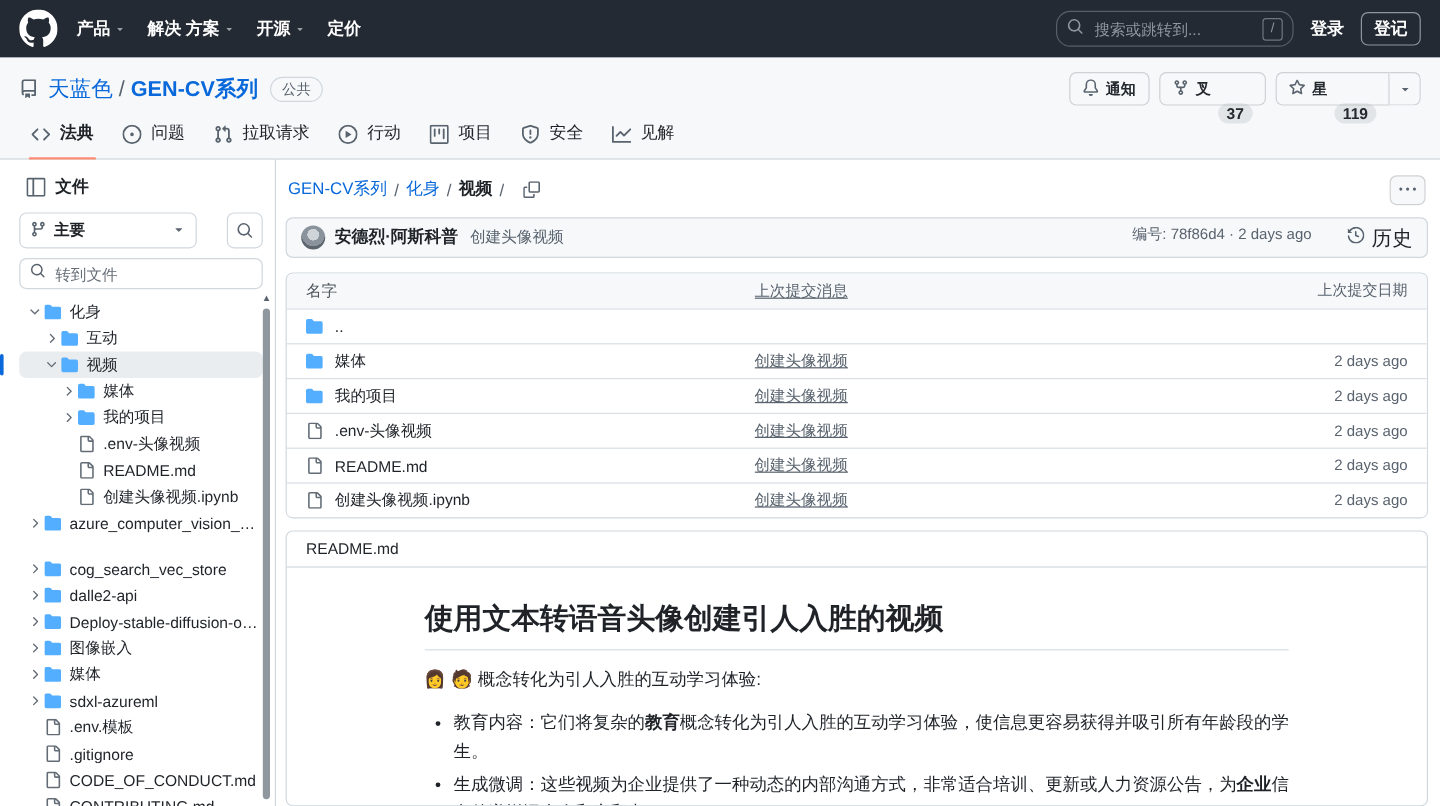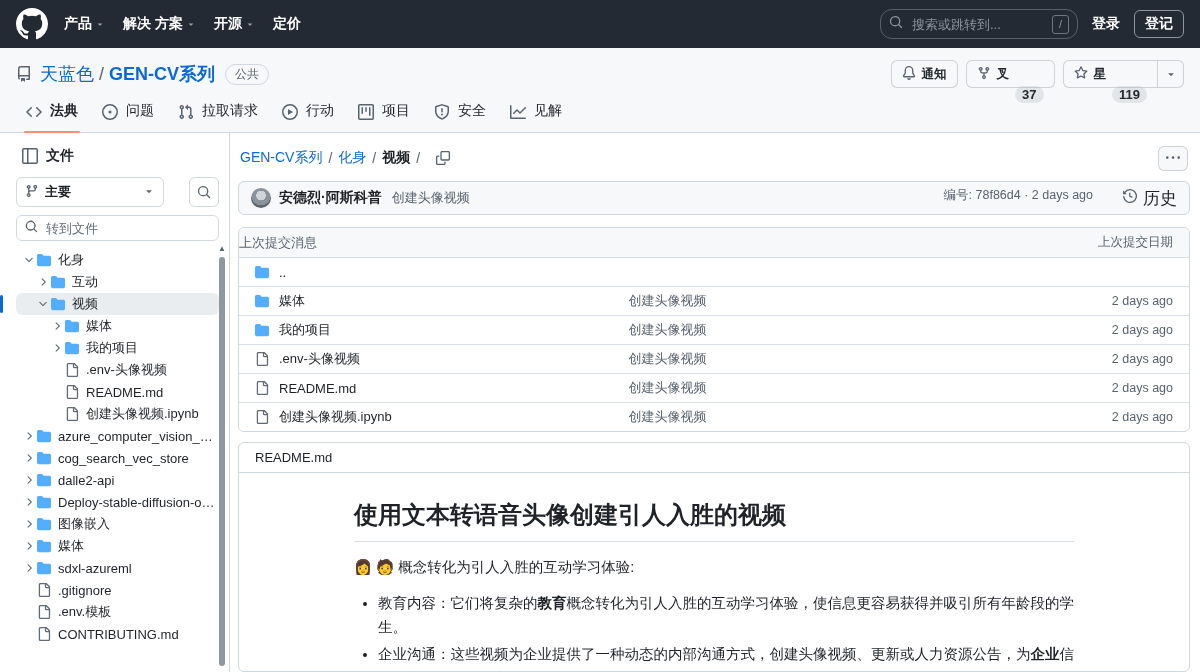--- a/index.html
+++ b/index.html
@@ -91,21 +91,21 @@
   .history{display:flex;align-items:center;gap:6px;font-size:17px;color:var(--text);cursor:pointer;}
   .history svg{color:var(--muted);}
 
   .file-table{border:1px solid var(--border);border-radius:6px;overflow:hidden;margin-bottom:10px;flex:none;}
   .tr{display:flex;align-items:center;height:29px;border-top:1px solid #d8dee4;background:#fff;}
   .tr.head{border-top:none;background:var(--canvas_subtle);color:#4b535b;font-size:12.5px;}
   .c-name{width:41%;padding-left:16px;display:flex;align-items:center;gap:10px;min-width:0;font-size:13px;}
   .c-name svg.i-folder{color:var(--folder_icon);flex:none;}
   .c-name svg.i-file{color:#636c76;flex:none;}
   .c-name .nm{white-space:nowrap;overflow:hidden;text-overflow:ellipsis;cursor:pointer;}
-  .c-msg{flex:1;min-width:0;color:var(--muted);font-size:13px;white-space:nowrap;overflow:hidden;text-overflow:ellipsis;cursor:pointer;}
+  .c-msg{flex:1;min-width:0;color:var(--muted);font-size:13px;white-space:nowrap;overflow:hidden;text-overflow:ellipsis;cursor:pointer;text-decoration:underline;}
   .c-date{width:150px;text-align:right;padding-right:16px;color:var(--muted);font-size:12.5px;flex:none;}
 
   .readme{border:1px solid var(--border);border-radius:6px;flex:1;min-height:0;display:flex;flex-direction:column;overflow:hidden;}
   .readme-head{height:30px;flex:none;border-bottom:1px solid var(--border);display:flex;align-items:center;padding:0 16px;font-size:13px;}
   .readme-body{flex:1;min-height:0;overflow:hidden;padding:18px 32px 0;}
   .markdown{max-width:720px;margin:0 auto;}
   .markdown h1{font-size:24px;font-weight:700;margin:8px 0 14px;padding-bottom:10px;border-bottom:1px solid #d8dee4;}
   .markdown p{font-size:14.5px;line-height:1.6;margin:0 0 13px;}
   .markdown ul{margin:0 0 13px;padding-left:24px;}
   .markdown li{font-size:14.5px;line-height:1.62;margin:4px 0;}
@@ -357,21 +357,21 @@
             <span class="tree-caret">
               <svg viewBox="0 0 16 16" width="12" height="12">
                 <path d="M6.22 3.22a.75.75 0 0 1 1.06 0l4.25 4.25a.75.75 0 0 1 0 1.06l-4.25 4.25a.751.751 0 0 1-1.042-.018.751.751 0 0 1-.018-1.042L9.94 8 6.22 4.28a.75.75 0 0 1 0-1.06Z" fill="currentColor"></path>
               </svg>
             </span>
             <svg viewBox="0 0 16 16" width="14" height="14" class="i-folder">
               <path d="M1.75 1A1.75 1.75 0 0 0 0 2.75v10.5C0 14.216.784 15 1.75 15h12.5A1.75 1.75 0 0 0 16 13.25v-8.5A1.75 1.75 0 0 0 14.25 3H7.5a.25.25 0 0 1-.2-.1l-.9-1.2C6.07 1.26 5.55 1 5 1Z" fill="currentColor"></path>
             </svg>
             <span class="tree-name">azure_computer_vision_workshop</span>
           </div>
-          <div class="tree-row" style="padding-left: 4px;">
+          <div class="tree-row" style="padding-left: 4px; margin-top: 16px;">
             <span class="tree-caret">
               <svg viewBox="0 0 16 16" width="12" height="12">
                 <path d="M6.22 3.22a.75.75 0 0 1 1.06 0l4.25 4.25a.75.75 0 0 1 0 1.06l-4.25 4.25a.751.751 0 0 1-1.042-.018.751.751 0 0 1-.018-1.042L9.94 8 6.22 4.28a.75.75 0 0 1 0-1.06Z" fill="currentColor"></path>
               </svg>
             </span>
             <svg viewBox="0 0 16 16" width="14" height="14" class="i-folder">
               <path d="M1.75 1A1.75 1.75 0 0 0 0 2.75v10.5C0 14.216.784 15 1.75 15h12.5A1.75 1.75 0 0 0 16 13.25v-8.5A1.75 1.75 0 0 0 14.25 3H7.5a.25.25 0 0 1-.2-.1l-.9-1.2C6.07 1.26 5.55 1 5 1Z" fill="currentColor"></path>
             </svg>
             <span class="tree-name">cog_search_vec_store</span>
           </div>
@@ -428,28 +428,35 @@
             <svg viewBox="0 0 16 16" width="14" height="14" class="i-folder">
               <path d="M1.75 1A1.75 1.75 0 0 0 0 2.75v10.5C0 14.216.784 15 1.75 15h12.5A1.75 1.75 0 0 0 16 13.25v-8.5A1.75 1.75 0 0 0 14.25 3H7.5a.25.25 0 0 1-.2-.1l-.9-1.2C6.07 1.26 5.55 1 5 1Z" fill="currentColor"></path>
             </svg>
             <span class="tree-name">sdxl-azureml</span>
           </div>
           <div class="tree-row" style="padding-left: 4px;">
             <span class="tree-caret"></span>
             <svg viewBox="0 0 16 16" width="14" height="14" class="i-file">
               <path d="M2 1.75C2 .784 2.784 0 3.75 0h6.586c.464 0 .909.184 1.237.513l2.914 2.914c.329.328.513.773.513 1.237v9.586A1.75 1.75 0 0 1 13.25 16h-9.5A1.75 1.75 0 0 1 2 14.25Zm1.75-.25a.25.25 0 0 0-.25.25v12.5c0 .138.112.25.25.25h9.5a.25.25 0 0 0 .25-.25V6h-2.75A1.75 1.75 0 0 1 9 4.25V1.5Zm6.75.062V4.25c0 .138.112.25.25.25h2.688l-.011-.013-2.914-2.914Z" fill="currentColor"></path>
             </svg>
+            <span class="tree-name">.env.模板</span>
+          </div>
+          <div class="tree-row" style="padding-left: 4px;">
+            <span class="tree-caret"></span>
+            <svg viewBox="0 0 16 16" width="14" height="14" class="i-file">
+              <path d="M2 1.75C2 .784 2.784 0 3.75 0h6.586c.464 0 .909.184 1.237.513l2.914 2.914c.329.328.513.773.513 1.237v9.586A1.75 1.75 0 0 1 13.25 16h-9.5A1.75 1.75 0 0 1 2 14.25Zm1.75-.25a.25.25 0 0 0-.25.25v12.5c0 .138.112.25.25.25h9.5a.25.25 0 0 0 .25-.25V6h-2.75A1.75 1.75 0 0 1 9 4.25V1.5Zm6.75.062V4.25c0 .138.112.25.25.25h2.688l-.011-.013-2.914-2.914Z" fill="currentColor"></path>
+            </svg>
             <span class="tree-name">.gitignore</span>
           </div>
           <div class="tree-row" style="padding-left: 4px;">
             <span class="tree-caret"></span>
             <svg viewBox="0 0 16 16" width="14" height="14" class="i-file">
               <path d="M2 1.75C2 .784 2.784 0 3.75 0h6.586c.464 0 .909.184 1.237.513l2.914 2.914c.329.328.513.773.513 1.237v9.586A1.75 1.75 0 0 1 13.25 16h-9.5A1.75 1.75 0 0 1 2 14.25Zm1.75-.25a.25.25 0 0 0-.25.25v12.5c0 .138.112.25.25.25h9.5a.25.25 0 0 0 .25-.25V6h-2.75A1.75 1.75 0 0 1 9 4.25V1.5Zm6.75.062V4.25c0 .138.112.25.25.25h2.688l-.011-.013-2.914-2.914Z" fill="currentColor"></path>
             </svg>
-            <span class="tree-name">.env.模板</span>
+            <span class="tree-name">CODE_OF_CONDUCT.md</span>
           </div>
           <div class="tree-row" style="padding-left: 4px;">
             <span class="tree-caret"></span>
             <svg viewBox="0 0 16 16" width="14" height="14" class="i-file">
               <path d="M2 1.75C2 .784 2.784 0 3.75 0h6.586c.464 0 .909.184 1.237.513l2.914 2.914c.329.328.513.773.513 1.237v9.586A1.75 1.75 0 0 1 13.25 16h-9.5A1.75 1.75 0 0 1 2 14.25Zm1.75-.25a.25.25 0 0 0-.25.25v12.5c0 .138.112.25.25.25h9.5a.25.25 0 0 0 .25-.25V6h-2.75A1.75 1.75 0 0 1 9 4.25V1.5Zm6.75.062V4.25c0 .138.112.25.25.25h2.688l-.011-.013-2.914-2.914Z" fill="currentColor"></path>
             </svg>
             <span class="tree-name">CONTRIBUTING.md</span>
           </div>
         </div>
       <span class="sb-scroll-up">▲</span>
@@ -488,20 +495,21 @@
             <span id="clock-ic"><svg viewBox="0 0 16 16" width="14" height="14">
                   <path d="m.427 1.927 1.215 1.215a8.002 8.002 0 1 1-1.6 5.685.75.75 0 1 1 1.493-.154 6.5 6.5 0 1 0 1.18-4.458l1.358 1.358A.25.25 0 0 1 3.896 6H.25A.25.25 0 0 1 0 5.75V2.104a.25.25 0 0 1 .427-.177ZM7.75 4a.75.75 0 0 1 .75.75v2.992l2.028.812a.75.75 0 0 1-.557 1.392l-2.5-1A.751.751 0 0 1 7 8.25v-3.5A.75.75 0 0 1 7.75 4Z" fill="currentColor"></path>
                 </svg></span>
             <span>历史</span>
           </span>
         </span>
       </div>
 
       <div class="file-table" id="file-table">
           <div class="tr head">
+            <span class="c-name">名字</span>
             <span class="c-msg">上次提交消息</span>
             <span class="c-date">上次提交日期</span>
           </div>
           <div class="tr">
             <span class="c-name">
               <svg viewBox="0 0 16 16" width="14" height="14" class="i-folder">
                 <path d="M1.75 1A1.75 1.75 0 0 0 0 2.75v10.5C0 14.216.784 15 1.75 15h12.5A1.75 1.75 0 0 0 16 13.25v-8.5A1.75 1.75 0 0 0 14.25 3H7.5a.25.25 0 0 1-.2-.1l-.9-1.2C6.07 1.26 5.55 1 5 1Z" fill="currentColor"></path>
               </svg>
               <span class="nm">..</span>
             </span>
@@ -563,21 +571,21 @@
       <div class="readme">
         <div class="readme-head">
           <span>README.md</span>
         </div>
         <div class="readme-body">
           <div class="markdown">
             <h1>使用文本转语音头像创建引人入胜的视频</h1>
             <p>👩 🧑 概念转化为引人入胜的互动学习体验:</p>
             <ul id="readme-list">
                 <li><span>教育内容：它们将复杂的</span><strong>教育</strong><span>概念转化为引人入胜的互动学习体验，使信息更容易获得并吸引所有年龄段的学生。</span></li>
-                <li><span>企业沟通：这些视频为企业提供了一种动态的内部沟通方式，创建头像视频、更新或人力资源公告，为</span><strong>企业</strong><span>信息传递增添个人和亲和力。</span></li>
+                <li><span>生成微调：这些视频为企业提供了一种动态的内部沟通方式，非常适合培训、更新或人力资源公告，为</span><strong>企业</strong><span>信息传递增添个人和亲和力。</span></li>
               </ul>
 
           </div>
         </div>
       </div>
     </div>
   </div>
 </div>
 
 </body></html>

